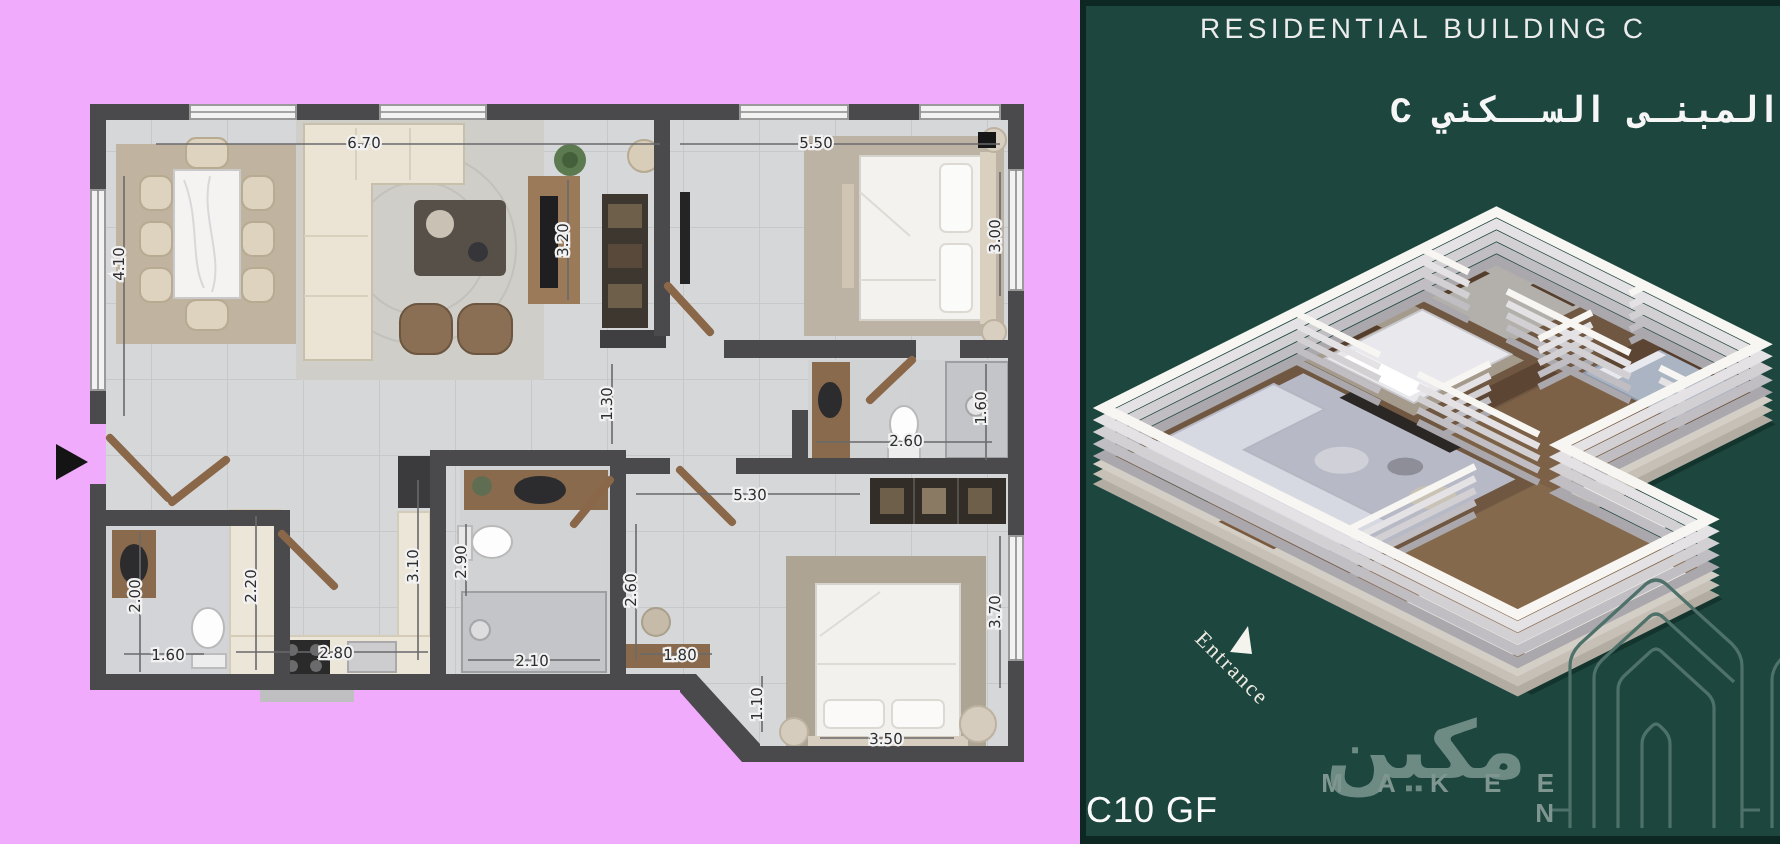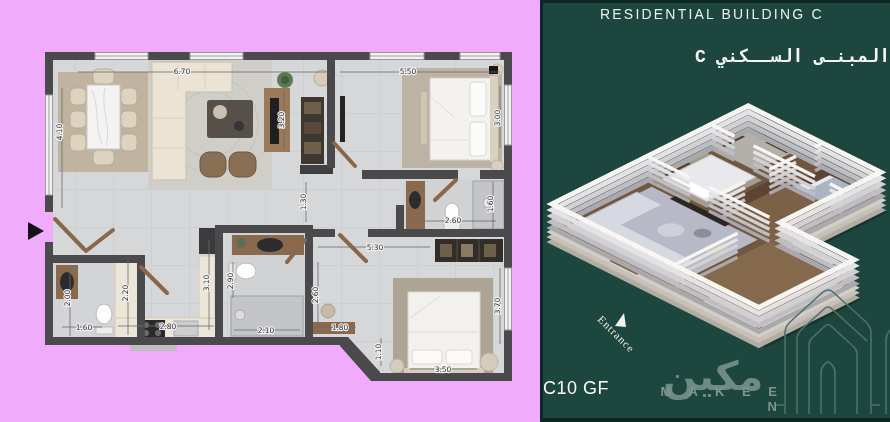--- a/index.html
+++ b/index.html
@@ -8,21 +8,21 @@
   .plan-wrap{position:absolute;left:0;top:0;width:540px;height:422px;background:#f0abfc;}
   .panel{position:absolute;left:540px;top:0;width:350px;height:422px;background:#1d463e;overflow:hidden;}
   .panel .edge-top,.panel .edge-bottom{position:absolute;left:0;width:350px;background:#0d2722;}
   .panel .edge-top{top:0;height:3px;}
   .panel .edge-bottom{bottom:0;height:4px;}
   .panel .edge-left{position:absolute;left:0;top:0;width:3px;height:422px;background:#0d2722;}
   .title-en{position:absolute;left:60px;top:6px;width:290px;text-align:left;color:#ececec;
             font-size:14px;letter-spacing:2.2px;font-weight:400;}
   .title-ar{position:absolute;left:55px;top:24px;width:295px;text-align:right;color:#f6f6f6;
             font-size:18px;font-weight:bold;font-family:Liberation Mono, monospace;direction:rtl;margin-top:21px;}
-  .unit-label{position:absolute;left:3px;bottom:23px;color:#fafafa;font-size:18px;letter-spacing:.5px;}
+  .unit-label{position:absolute;left:3px;bottom:6px;color:#fafafa;font-size:18px;letter-spacing:.5px;}
   .brand-ar{position:absolute;left:108px;bottom:26px;width:130px;text-align:center;color:#6d8b83;
             font-size:40px;font-weight:bold;font-family:"DejaVu Sans",sans-serif;line-height:1;margin-top:45px;}
   .brand-en{position:absolute;left:104px;bottom:8px;width:140px;text-align:right;color:#7e968f;
             font-size:13px;font-weight:bold;letter-spacing:7px;text-indent:7px;}
   svg text.dim{font-family:"DejaVu Sans",sans-serif;font-size:7.5px;fill:#2e2e30;
                paint-order:stroke;stroke:#f2f2f2;stroke-width:2.2px;text-anchor:middle;}
   svg text.entr{font-family:"Liberation Serif",serif;font-size:11px;fill:#eeeae2;letter-spacing:1px;}
 </style>
 </head>
 <body>

